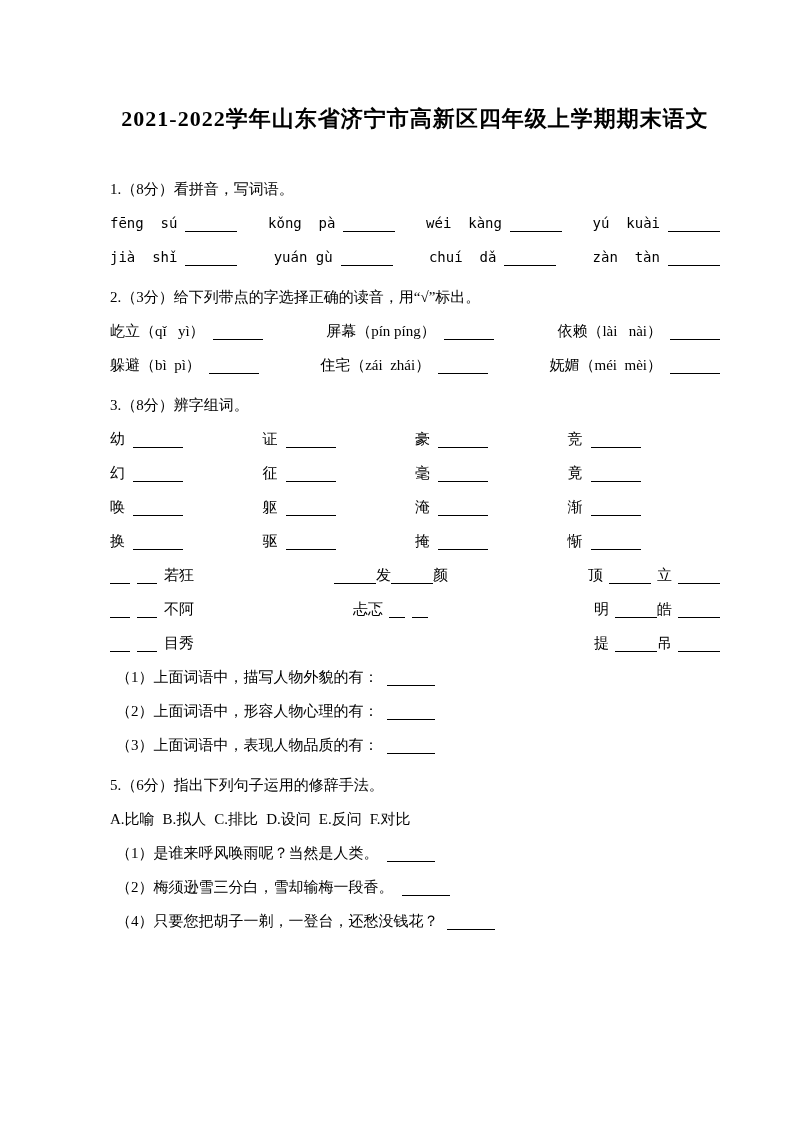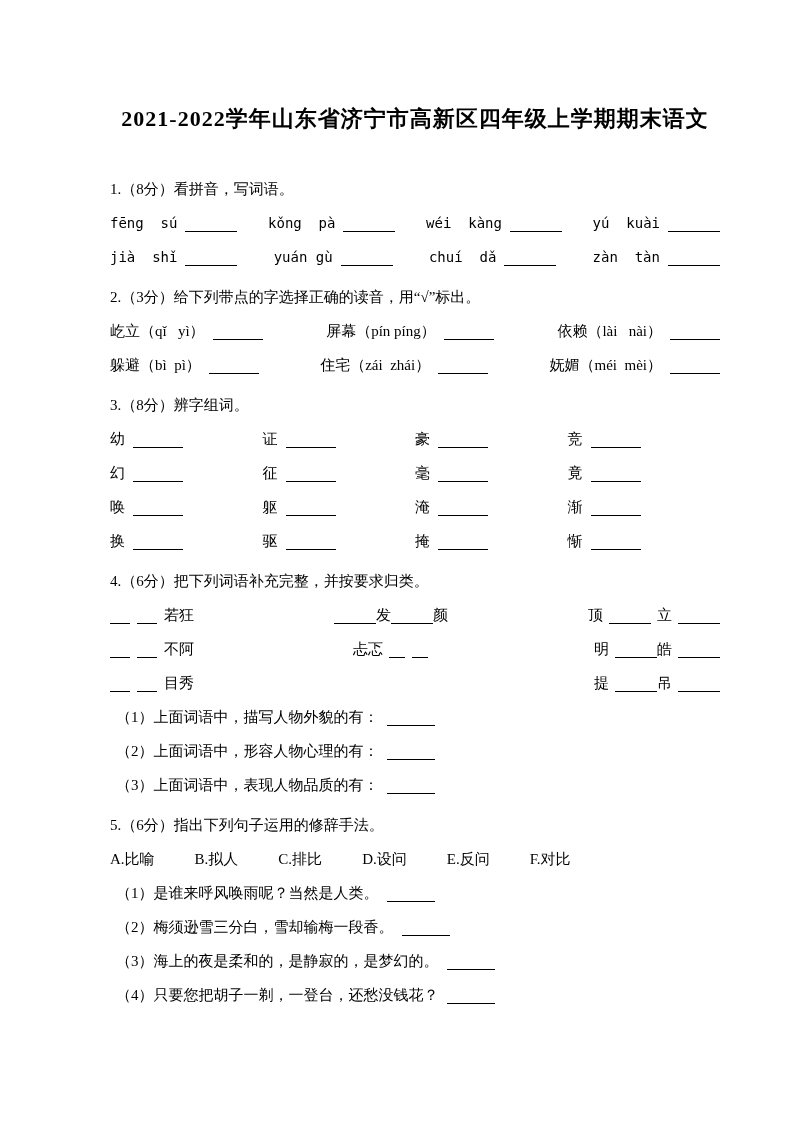--- a/index.html
+++ b/index.html
@@ -39,21 +39,21 @@
     border-bottom:1px solid #000;
     vertical-align:-4px;
   }
   .b52{width:52px;margin-left:8px;}
   .b50{width:50px;margin-left:8px;}
   .b48{width:48px;margin-left:8px;}
   .b42{width:42px;}
   .b20{width:20px;margin-right:7px;}
   .b16{width:16px;margin-right:7px;}
   .gapL{margin-left:6px;}
-  .opts{display:flex;gap:40px;}
+  .opts{display:flex;gap:8px;}
 </style>
 </head>
 <body>
 
 <div class="page">
 
   <div class="title">
     <div>2021-2022学年山东省济宁市高新区四年级上学期期末语文</div>
   </div>
 
@@ -109,21 +109,20 @@
     </div>
     <div class="line indent grid4">
       <span class="cell"><span>换</span><span class="blank b50"></span></span>
       <span class="cell"><span>驱</span><span class="blank b50"></span></span>
       <span class="cell"><span>掩</span><span class="blank b50"></span></span>
       <span class="cell"><span>惭</span><span class="blank b50"></span></span>
     </div>
   </section>
 
   <section>
-    <div class="q-header mt6">4.（6分）把下列词语补充完整，并按要求归类。</div>
     <div class="line indent row-flex">
       <span class="cell"><span class="blank b20"></span><span class="blank b20"></span><span>若狂</span></span>
       <span class="cell"><span class="blank b42"></span><span>发</span><span class="blank b42"></span><span>颜</span></span>
       <span class="cell"><span>顶</span><span class="blank b42 gapL"></span><span class="gapL">立</span><span class="blank b42 gapL"></span></span>
     </div>
     <div class="line indent row-flex">
       <span class="cell"><span class="blank b20"></span><span class="blank b20"></span><span>不阿</span></span>
       <span class="cell"><span>忐忑</span><span class="blank b16 gapL"></span><span class="blank b16"></span></span>
       <span class="cell"><span>明</span><span class="blank b42 gapL"></span><span>皓</span><span class="blank b42 gapL"></span></span>
     </div>
@@ -141,17 +140,16 @@
     <div class="line indent opts">
       <span>A.比喻</span>
       <span>B.拟人</span>
       <span>C.排比</span>
       <span>D.设问</span>
       <span>E.反问</span>
       <span>F.对比</span>
     </div>
     <div class="line sub"><span>（1）是谁来呼风唤雨呢？当然是人类。</span><span class="blank b48"></span></div>
     <div class="line sub"><span>（2）梅须逊雪三分白，雪却输梅一段香。</span><span class="blank b48"></span></div>
-    <div class="line sub"><span>（3）海上的夜是柔和的，是静寂的，是梦幻的。</span><span class="blank b48"></span></div>
     <div class="line sub"><span>（4）只要您把胡子一剃，一登台，还愁没钱花？</span><span class="blank b48"></span></div>
   </section>
 
 </div>
 
 </body></html>

